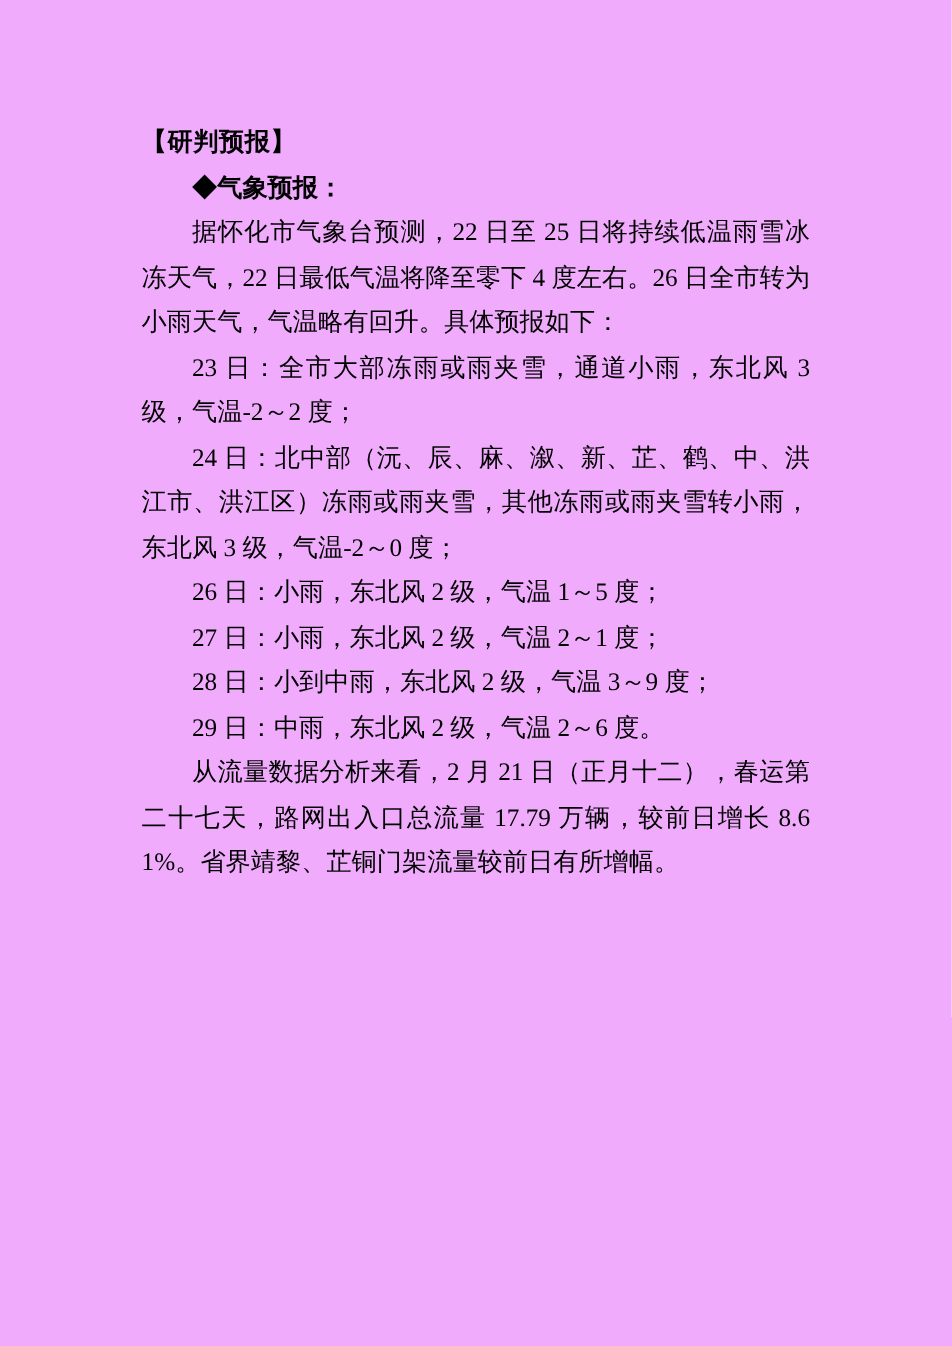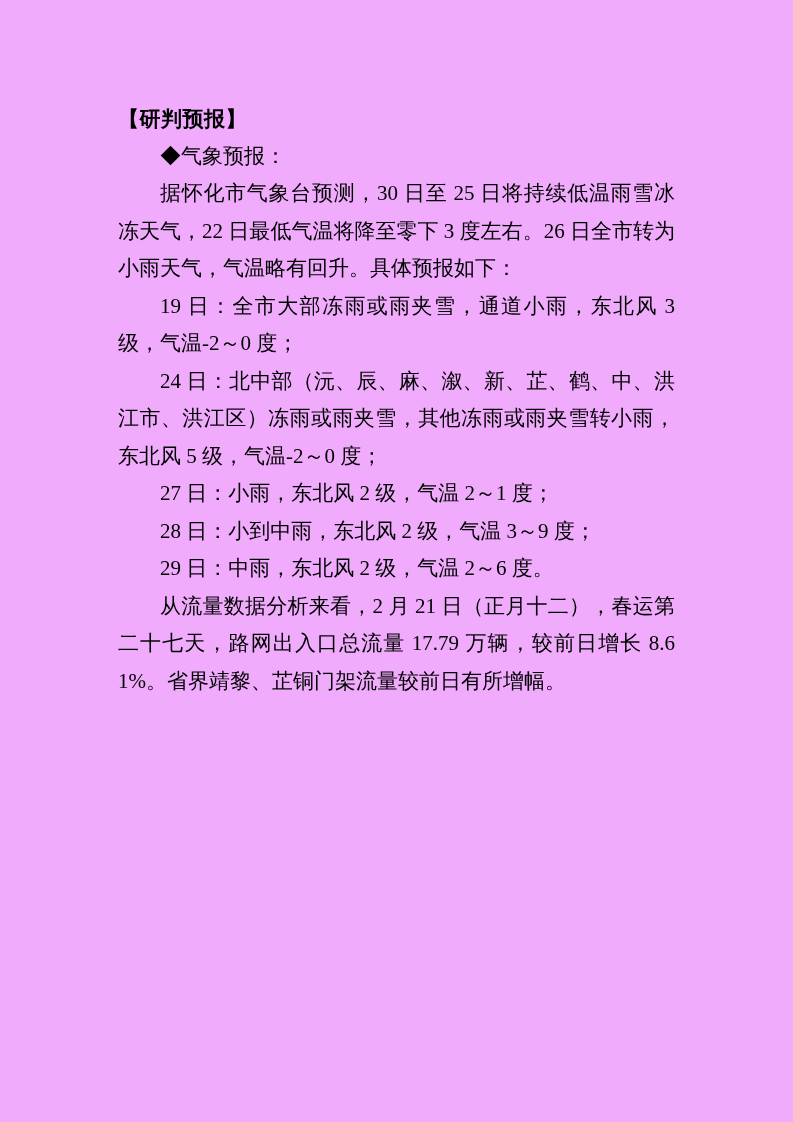--- a/index.html
+++ b/index.html
@@ -31,44 +31,45 @@
     text-justify: inter-ideograph;
     word-break: break-all;
   }
   .indent { text-indent: 42px; }
   .section-title {
     font-weight: bold;
     font-family: "Liberation Sans", sans-serif;
     letter-spacing: 0.5px;
   }
   .sub-heading {
-    font-weight: normal;
+    font-weight: bold;
   }
   .bold-lead {
     font-weight: normal;
   }
 </style>
 </head>
 <body>
 
 <div class="page">
   <div class="content">
 
     <p class="section-title">【研判预报】</p>
 
     <p class="sub-heading indent">◆气象预报：</p>
 
-    <p class="indent">据怀化市气象台预测，30 日至 25 日将持续低温雨雪冰冻天气，22 日最低气温将降至零下 3 度左右。26 日全市转为小雨天气，气温略有回升。具体预报如下：</p>
+    <p class="indent">据怀化市气象台预测，22 日至 25 日将持续低温雨雪冰冻天气，22 日最低气温将降至零下 4 度左右。26 日全市转为小雨天气，气温略有回升。具体预报如下：</p>
 
 
-    <p class="indent">19 日：全市大部冻雨或雨夹雪，通道小雨，东北风 3 级，气温-2～0 度；</p>
+    <p class="indent">23 日：全市大部冻雨或雨夹雪，通道小雨，东北风 3 级，气温-2～2 度；</p>
 
-    <p class="indent">24 日：北中部（沅、辰、麻、溆、新、芷、鹤、中、洪江市、洪江区）冻雨或雨夹雪，其他冻雨或雨夹雪转小雨，东北风 5 级，气温-2～0 度；</p>
+    <p class="indent">24 日：北中部（沅、辰、麻、溆、新、芷、鹤、中、洪江市、洪江区）冻雨或雨夹雪，其他冻雨或雨夹雪转小雨，东北风 3 级，气温-2～0 度；</p>
 
 
+    <p class="indent">26 日：小雨，东北风 2 级，气温 1～5 度；</p>
 
     <p class="indent">27 日：小雨，东北风 2 级，气温 2～1 度；</p>
 
     <p class="indent">28 日：小到中雨，东北风 2 级，气温 3～9 度；</p>
 
     <p class="indent">29 日：中雨，东北风 2 级，气温 2～6 度。</p>
 
 
     <p class="indent"><span class="bold-lead">从流量数据分析来看，</span><span>2 月 21 日（正月十二），春运第二十七天，路网出入口总流量 17.79 万辆，较前日增长 8.61%。省界靖黎、芷铜门架流量较前日有所增幅。</span></p>
 

